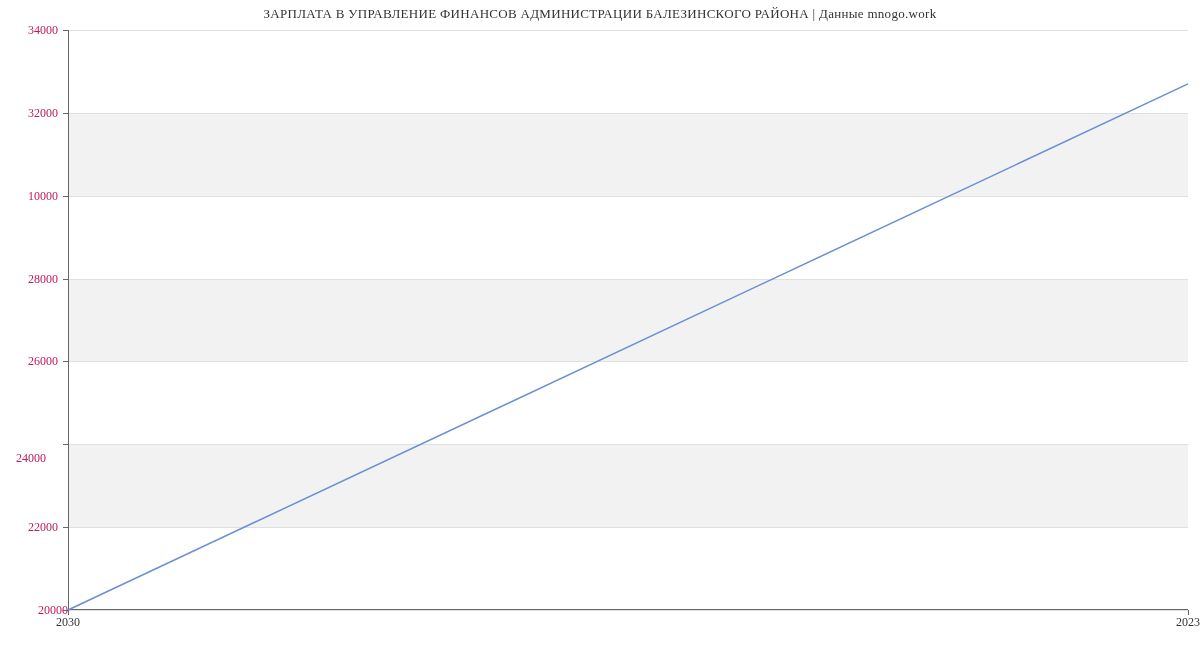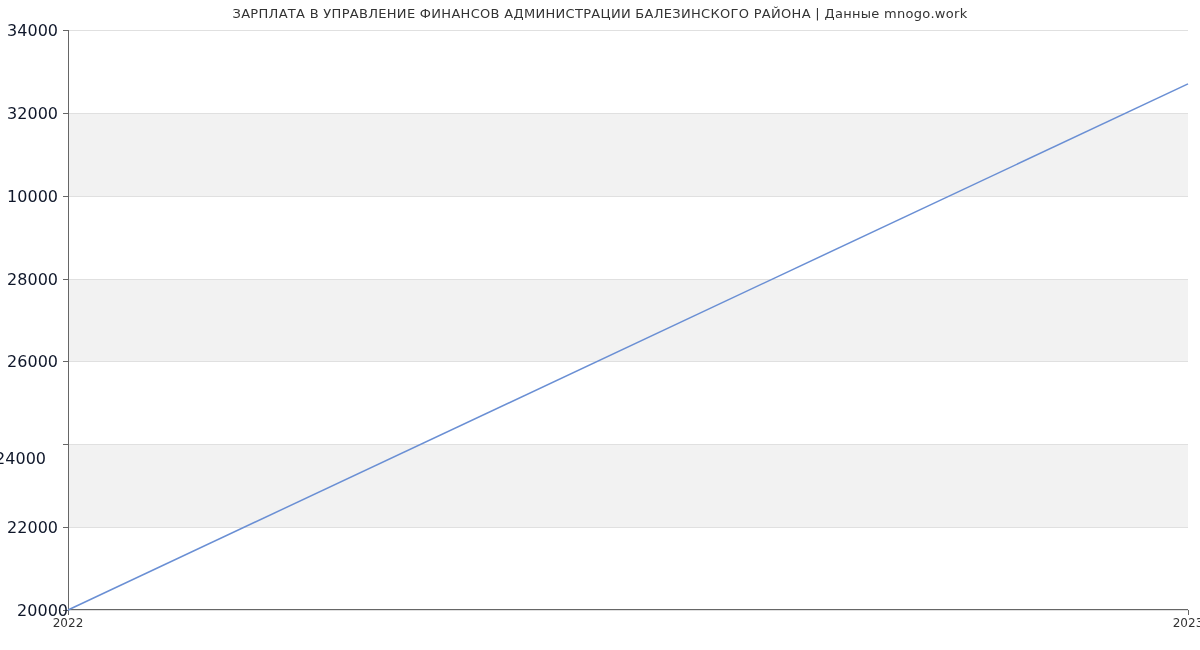--- a/index.html
+++ b/index.html
@@ -9,20 +9,21 @@
     height: 650px;
     background: #ffffff;
     font-family: "DejaVu Sans", "Liberation Sans", Arial, sans-serif;
     font-size: 12px;
     color: #333333;
   }
   .chart-wrap {
     position: relative;
     width: 1200px;
     height: 551px;
+    font-family: Liberation Serif, serif;
   }
   .title {
     position: absolute;
     top: 6px;
     left: 0;
     width: 1200px;
     text-align: center;
     font-size: 13px;
     letter-spacing: 0.3px;
     color: #333333;
@@ -52,22 +53,22 @@
     position: absolute;
     background: #666666;
   }
   .y-axis { left: 0; top: 0; width: 1px; height: 100%; }
   .x-axis { left: 0; bottom: 0; height: 1px; width: 100%; }
   .y-tick-label {
     position: absolute;
     right: 1140px; 
     width: auto;
     text-align: right;
-    font-size: 16px;
-    color: #0f172a;
+    font-size: 12px;
+    color: #be185d;
     transform: translateY(-50%);
   }
   .y-tick-mark {
     position: absolute;
     width: 5px;
     height: 1px;
     background: #666666;
     left: -5px;
   }
   .x-tick-label {
@@ -140,21 +141,21 @@
         <div class="y-tick-mark" style="top: 165.714px;"></div>
         <div class="y-tick-label" style="position: absolute; right: 100%; margin-right: 10px; top: 165.714px;">10000</div>
         <div class="y-tick-mark" style="top: 82.8571px;"></div>
         <div class="y-tick-label" style="position: absolute; right: 100%; margin-right: 10px; top: 82.8571px;">32000</div>
         <div class="y-tick-mark" style="top: 0px;"></div>
         <div class="y-tick-label" style="position: absolute; right: 100%; margin-right: 10px; top: 0px;">34000</div>
       </div>
 
     <div id="x-ticks-layer">
         <div class="x-tick-mark" style="left: 0px;"></div>
-        <div class="x-tick-label" style="left: 0px;">2022</div>
+        <div class="x-tick-label" style="left: 0px;">2030</div>
         <div class="x-tick-mark" style="left: 1120px;"></div>
         <div class="x-tick-label" style="left: 1120px;">2023</div>
       </div>
 
     <svg class="line-layer" viewBox="0 0 1120 580" preserveAspectRatio="none">
       <polyline id="series-line" class="series-line" points="0,580 1120,53.85714285714289" style="stroke: rgb(106, 143, 212);"></polyline>
     </svg>
 
   </div>
 </div>

